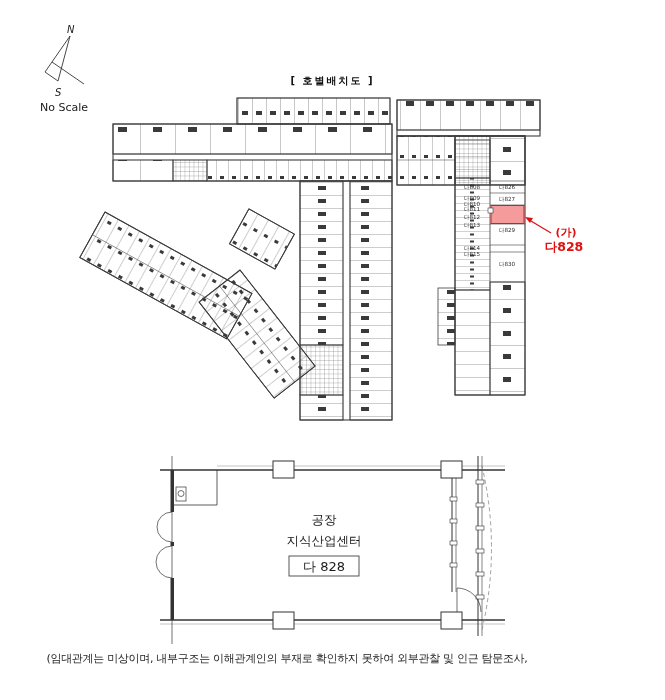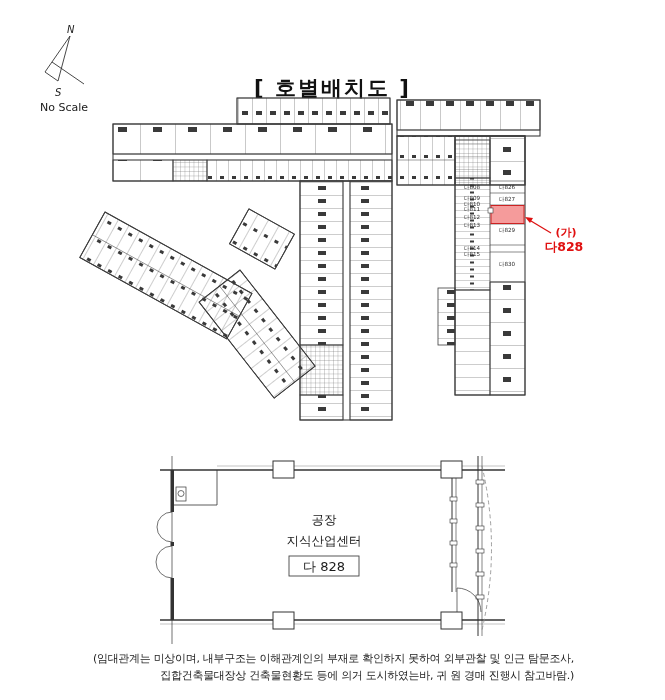--- a/index.html
+++ b/index.html
@@ -1,23 +1,23 @@
 <!DOCTYPE html>
 <html><head>
 <meta charset="utf-8">
 <style>
   html,body{margin:0;padding:0;background:#fff;}
   #canvas{position:relative;width:665px;height:700px;background:#fff;overflow:hidden;
           font-family:"DejaVu Sans","Liberation Sans",sans-serif;color:#1a1a1a;}
   svg{position:absolute;left:0;top:0;}
-  .title{position:absolute;left:0;width:665px;text-align:center;font-size:21px;font-weight:600;
+  .title{position:absolute;left:0;width:665px;text-align:center;font-size:10px;font-weight:600;
          letter-spacing:2px;color:#111;}
   #title1{top:74px;}
   #title2{top:429px;}
-  #footnote{position:absolute;left:0;top:650px;width:574px;text-align:right;
+  #footnote{position:absolute;left:0;top:650px;width:574px;text-align:center;
             font-size:11px;line-height:17px;color:#222;letter-spacing:-0.3px;}
   text{font-family:"DejaVu Sans","Liberation Sans",sans-serif;}
   .unitlbl{font-size:5.6px;fill:#2a2a2a;}
   .redlbl{fill:#e01010;font-weight:bold;}
 </style>
 </head>
 <body>
 
 <div id="canvas">
 
@@ -213,16 +213,15 @@
         <text x="324" y="524" font-size="12.5">공장</text>
         <text x="324" y="545" font-size="12.5">지식산업센터</text>
         <rect x="289" y="556" width="70" height="20" fill="none" stroke="#444" stroke-width="0.9"></rect>
         <text x="324" y="571" font-size="13">다 828</text>
       </g>
     </g>
   </svg>
 
   <div id="footnote">
     <div>(임대관계는 미상이며,  내부구조는 이해관계인의 부재로 확인하지 못하여 외부관찰 및 인근 탐문조사,</div>
-    <div>집합건축물대장상 건축물현황도 등에 의거 도시하였는바, 귀 원 경매 진행시 참고바람.)</div>
   </div>
 
 </div>
 
 </body></html>

